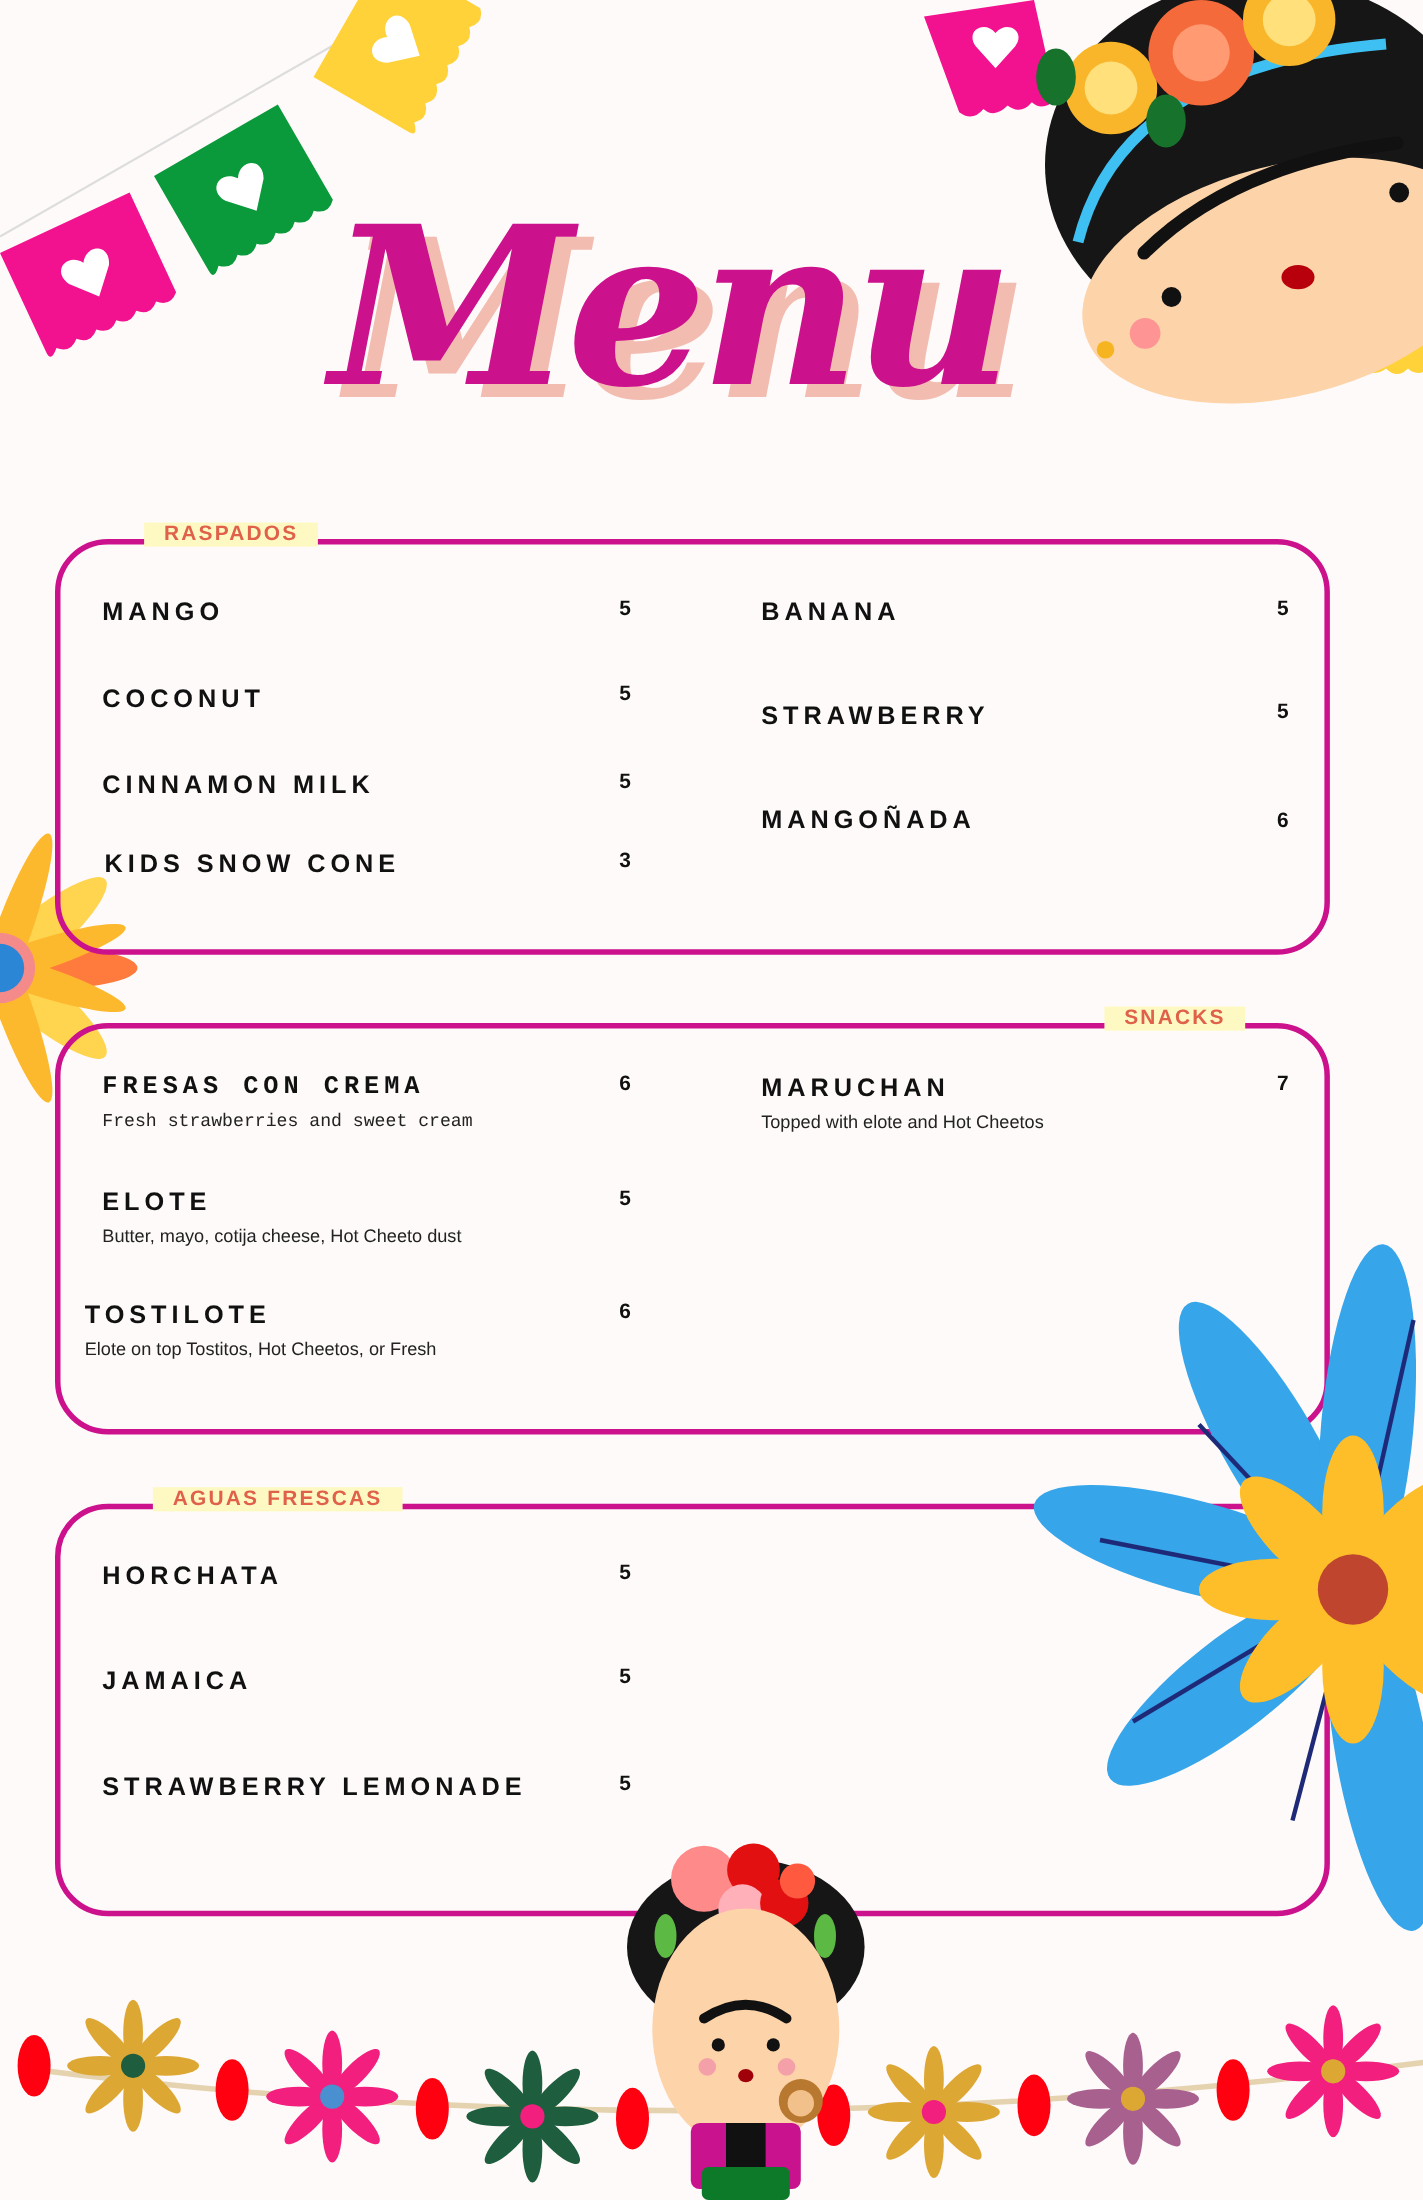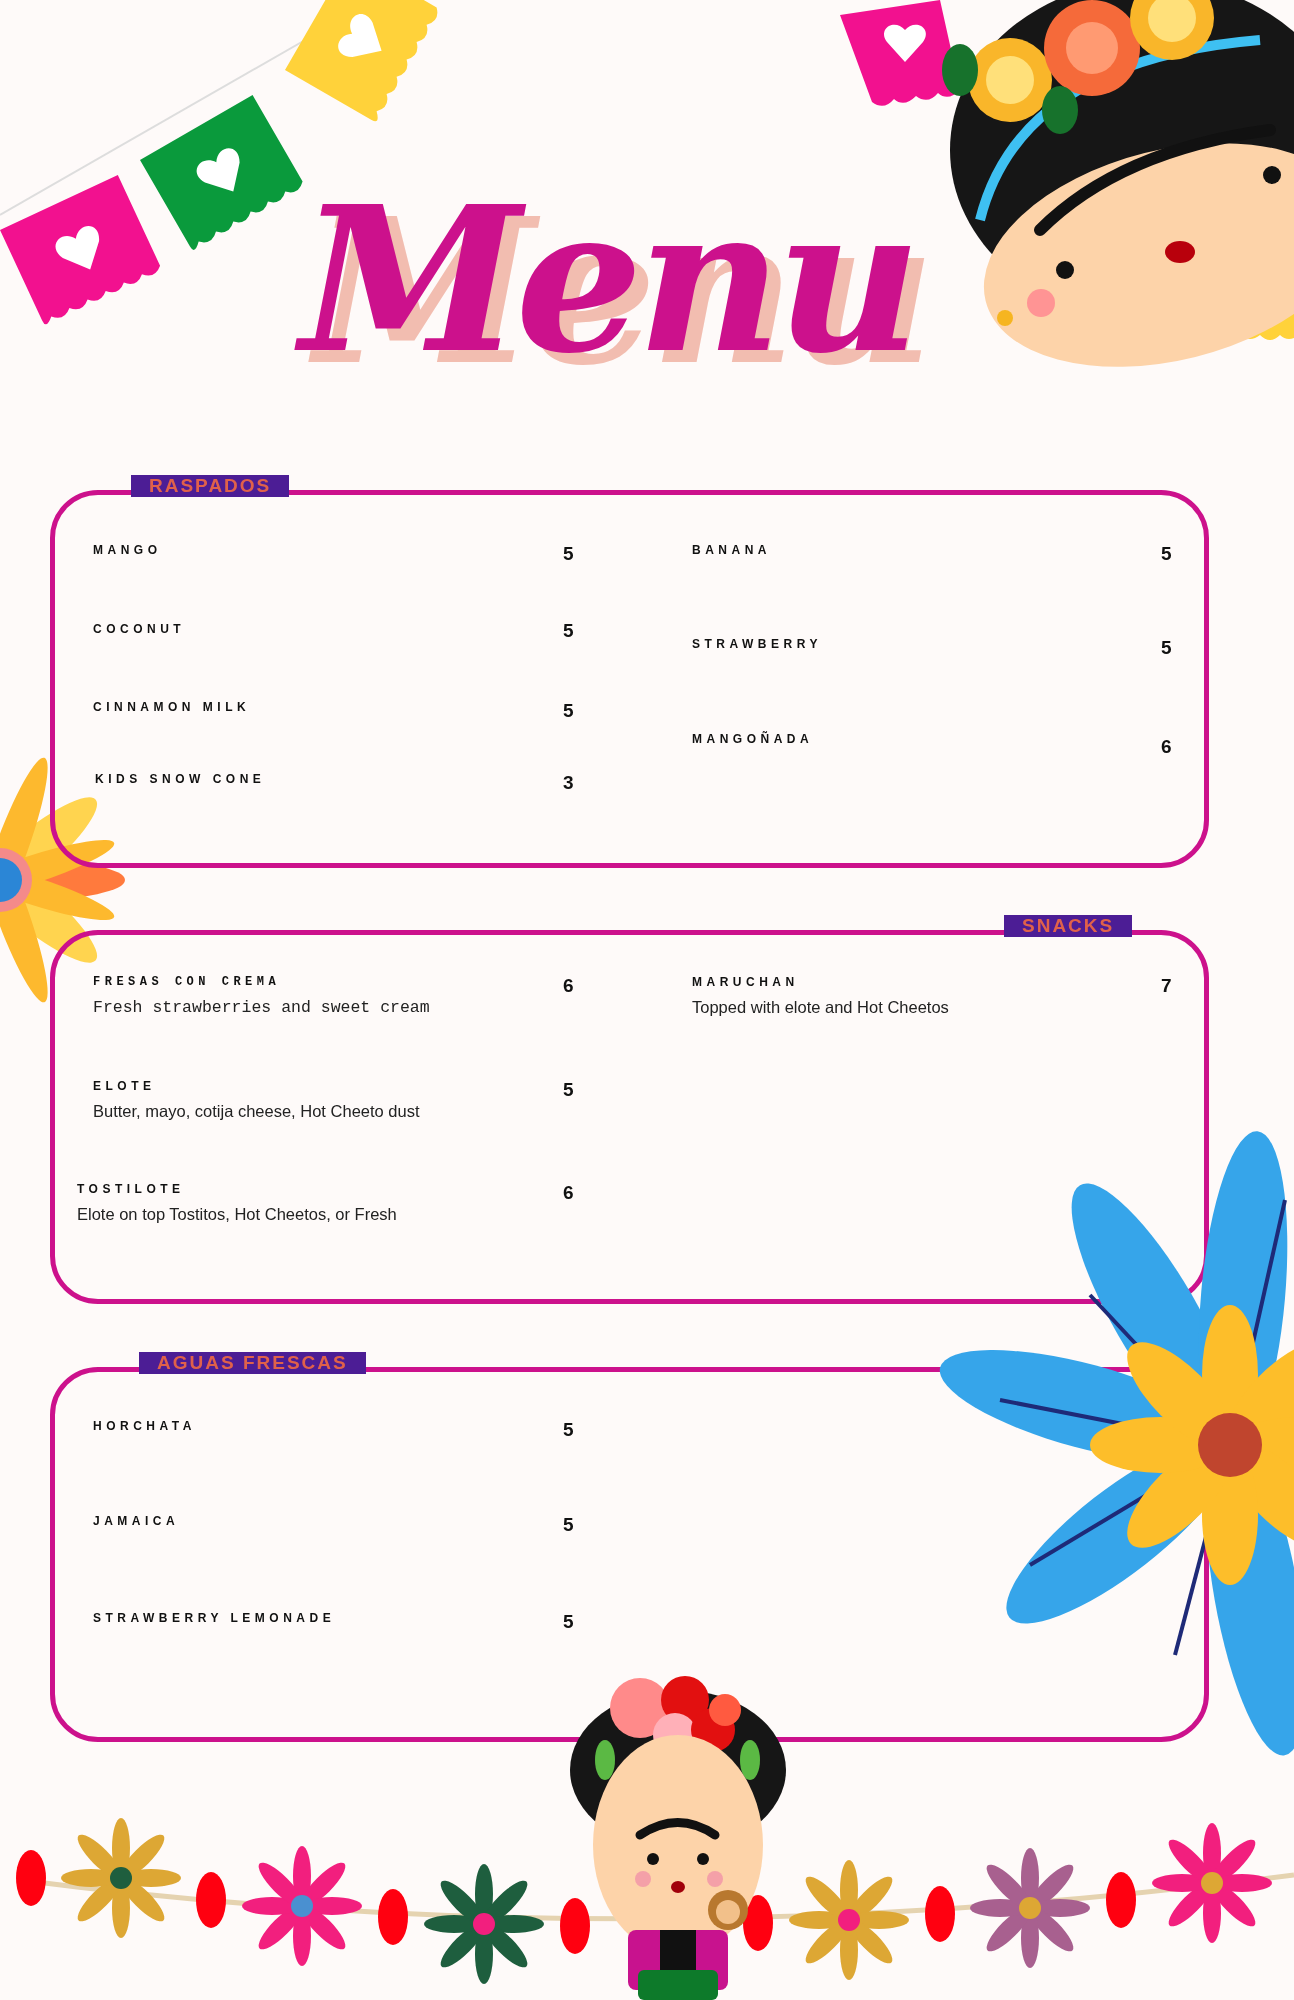--- a/index.html
+++ b/index.html
@@ -2,23 +2,23 @@
 <html><head>
 <meta charset="utf-8">
 <style>
   html,body{margin:0;padding:0;}
   body{width:1294px;height:2000px;background:#FEFAF9;position:relative;overflow:hidden;font-family:"Liberation Sans",sans-serif;}
   .title{position:absolute;left:300px;top:150px;width:680px;height:260px;}
   .title .shadow,.title .main{position:absolute;left:0;top:0;font-family:"DejaVu Serif",serif;font-style:italic;font-weight:bold;font-size:200px;letter-spacing:-6px;line-height:260px;}
   .title .shadow{color:#F2BDB0;transform:translate(14px,12px);}
   .title .main{color:#CC118C;}
   .box{position:absolute;left:50px;width:1159px;border:5px solid #CC118C;border-radius:48px;box-sizing:border-box;}
-  .label{position:absolute;background:#4c1d95;color:#E0614A;font-weight:bold;font-size:19px;letter-spacing:2px;padding:0 18px;line-height:22px;}
+  .label{position:absolute;background:#fef9c3;color:#E0614A;font-weight:bold;font-size:19px;letter-spacing:2px;padding:0 18px;line-height:22px;}
   .item{position:absolute;}
-  .name{font-weight:bold;font-size:12px;letter-spacing:4.5px;color:#111;white-space:nowrap;}
+  .name{font-weight:bold;font-size:23px;letter-spacing:4.5px;color:#111;white-space:nowrap;}
   .desc{font-size:16.5px;color:#222;margin-top:9px;white-space:nowrap;text-align:right;}
   .price{position:absolute;font-weight:bold;font-size:19px;color:#111;}
   svg{position:absolute;overflow:visible;}
 </style>
 </head>
 <body>
 
 <svg width="360" height="360" style="left:0;top:0;">
   <line x1="0" y1="215" x2="340" y2="20" stroke="#ddd" stroke-width="2"></line>
   <g transform="translate(0,230) rotate(-25)">

